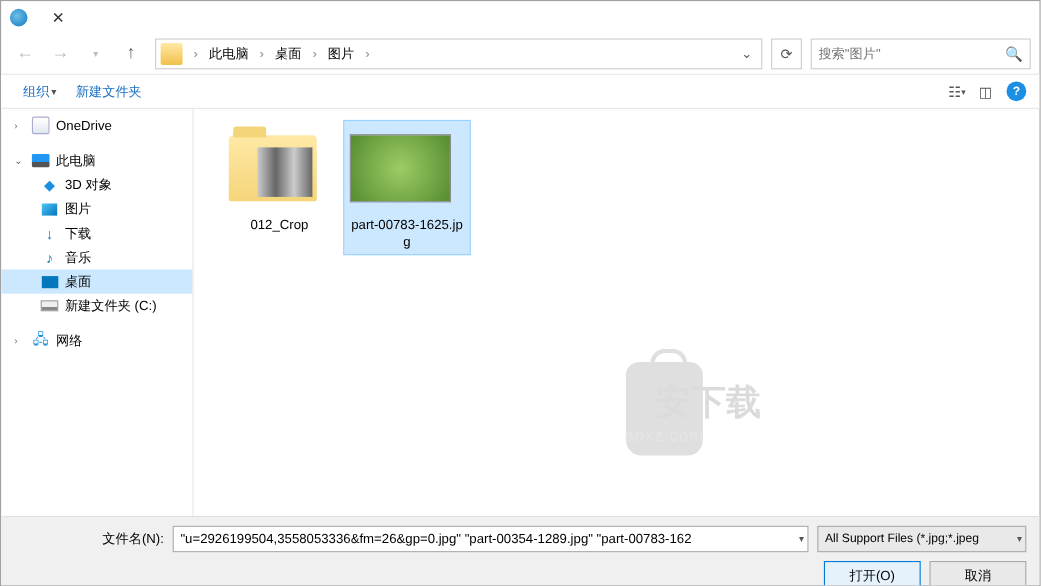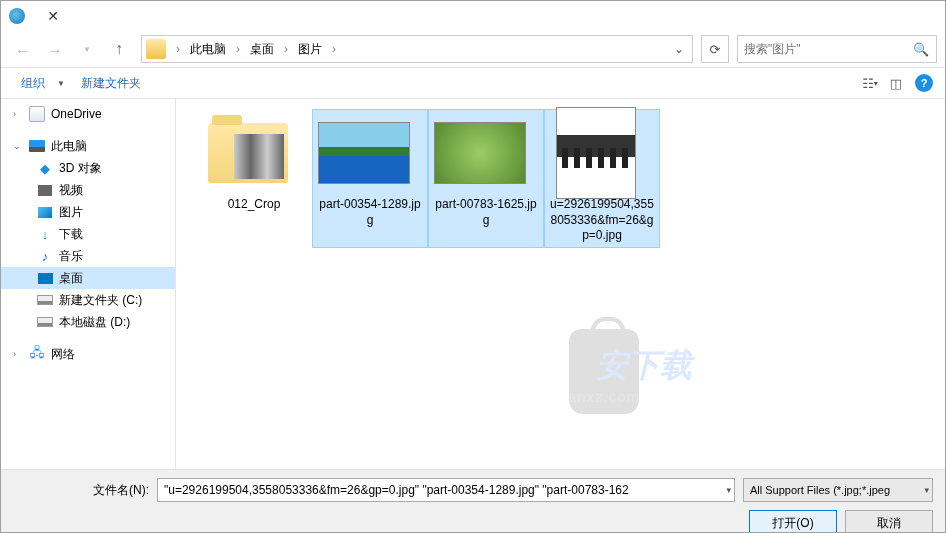--- a/index.html
+++ b/index.html
@@ -18,21 +18,21 @@
 .breadcrumb .folder-ico { width: 20px; height: 20px; background: linear-gradient(#ffe9a6, #f0c14b); border-radius: 2px; margin-right: 4px; }
 .breadcrumb .sep { color: #888; padding: 0 4px; }
 .breadcrumb .crumb { padding: 2px 4px; cursor: pointer; }
 .bc-dd { width: 18px; height: 26px; display:flex; align-items:center; justify-content:center; color:#555; cursor:pointer; margin-left:auto; }
 .refresh { width: 28px; height: 28px; border: 1px solid #ccc; display: flex; align-items: center; justify-content: center; margin-left: 4px; cursor: pointer; font-size: 13px; color: #555; }
 .searchbox { width: 200px; height: 28px; border: 1px solid #ccc; margin-left: 4px; display: flex; align-items: center; padding: 0 6px; }
 .searchbox input { border: none; outline: none; flex: 1; font-size: 12px; color: #999; }
 .searchbox .sicon { color: #888; font-size: 13px; }
 
 .toolbar { height: 32px; border-top: 1px solid #e5e5e5; border-bottom: 1px solid #e5e5e5; background: #fff; display: flex; align-items: center; padding: 0 12px; font-size: 12px; }
-.toolbar .tbtn { padding: 4px 8px; color: #1a6fc4; cursor: pointer; display: flex; align-items: center; gap: 12px; justify-content: center; }
+.toolbar .tbtn { padding: 4px 8px; color: #1a6fc4; cursor: pointer; display: flex; align-items: center; gap: 0; justify-content: center; }
 .toolbar .spacer { flex: 1; }
 .toolbar .view-ico { width: 26px; height: 22px; display: flex; align-items: center; justify-content: center; cursor: pointer; color: #555; font-size: 13px; }
 .toolbar .help-ico { width: 18px; height: 18px; border-radius: 50%; background: #1a8fe3; color: #fff; display: flex; align-items: center; justify-content: center; font-size: 11px; font-weight: bold; margin-left: 6px; cursor: pointer; }
 
 .main { display: flex; height: 370px; }
 .sidebar { width: 175px; border-right: 1px solid #e5e5e5; overflow-y: auto; padding: 4px 0; }
 .tree-item { display: flex; align-items: center; height: 22px; padding-left: 12px; font-size: 12px; cursor: pointer; gap: 6px; }
 .tree-item.lvl1 { padding-left: 36px; }
 .tree-item.selected { background: #cce8ff; }
 .tree-item .exp { width: 10px; font-size: 9px; color: #666; }
@@ -60,21 +60,21 @@
 .thumb-img { width: 92px; height: 62px; border: 1px solid #888; background-size: cover; }
 .thumb1 { background: linear-gradient(#87ceeb 40%, #2e7d32 40% 55%, #1565c0 55%); }
 .thumb2 { background: radial-gradient(circle at 50% 50%, #9ccc65, #558b2f); }
 .thumb3 { width: 80px; height: 92px; background: linear-gradient(#fff 30%, #333 30% 55%, #fff 55%); border: 1px solid #888; position:relative; }
 .thumb3::after { content:""; position:absolute; bottom:30px; left:5px; right:5px; height:20px; background: repeating-linear-gradient(90deg,#222 0 6px,transparent 6px 12px); }
 .fname { font-size: 12px; text-align: center; line-height: 1.3; word-break: break-all; max-width: 108px; }
 
 .watermark { position: absolute; top: 230px; left: 380px; opacity: 0.18; pointer-events: none; display:flex; flex-direction:column; align-items:center; }
 .watermark .shield { width: 70px; height: 85px; background: #555; border-radius: 12px 12px 14px 14px; position:relative; }
 .watermark .shield::before { content:""; position:absolute; top:-12px; left:22px; width:26px; height:14px; border:4px solid #555; border-bottom:none; border-radius:14px 14px 0 0; }
-.watermark .txt1 { font-size: 32px; color: #3b82f6; font-weight: bold; margin-top: -20px; position:relative; left:40px; top:-50px;font-style:italic;}
+.watermark .txt1 { font-size: 32px; color: #404040; font-weight: bold; margin-top: -20px; position:relative; left:40px; top:-50px;}
 .watermark .txt2 { font-size: 15px; color: #777; letter-spacing:1px; position:relative; top:-50px; }
 
 .footer { border-top: 1px solid #e0e0e0; background: #f0f0f0; padding: 8px 12px; }
 .frow { display: flex; align-items: center; gap: 8px; margin-bottom: 8px; }
 .frow:last-child { margin-bottom: 0; justify-content: flex-end; }
 .flabel { font-size: 12px; margin-left: 80px; }
 .fname-input { flex: 1; height: 24px; border: 1px solid #aaa; padding: 0 6px; font-size: 12px; }
 .combo-wrap { position:relative; display:flex; align-items:center; }
 .combo-dd { position:absolute; right:4px; font-size:9px; color:#555; pointer-events:none; }
 .ftype { width: 190px; height: 24px; border: 1px solid #aaa; font-size: 11px; padding: 0 6px; background: #e9e9e9; }
@@ -138,26 +138,20 @@
           <span class="ico-pc"></span>
         </span>
         <span>此电脑</span>
       </div>
     <div class="tree-item lvl1">
         <span class="ico ico-3d">◆</span>
         <span>3D 对象</span>
       </div>
     <div class="tree-item lvl1">
         <span class="ico">
-          <span class="ico-vid"></span>
-        </span>
-        <span>视频</span>
-      </div>
-    <div class="tree-item lvl1">
-        <span class="ico">
           <span class="ico-pic"></span>
         </span>
         <span>图片</span>
       </div>
     <div class="tree-item lvl1">
         <span class="ico ico-dl">↓</span>
         <span>下载</span>
       </div>
     <div class="tree-item lvl1">
         <span class="ico ico-mus">♪</span>
@@ -167,61 +161,43 @@
         <span class="ico">
           <span class="ico-desk"></span>
         </span>
         <span>桌面</span>
       </div>
     <div class="tree-item lvl1">
         <span class="ico">
           <span class="ico-drv"></span>
         </span>
         <span>新建文件夹 (C:)</span>
-      </div>
-    <div class="tree-item lvl1">
-        <span class="ico">
-          <span class="ico-drv"></span>
-        </span>
-        <span>本地磁盘 (D:)</span>
       </div>
     <div class="tree-sep"></div>
     <div class="tree-item">
         <span class="exp">›</span>
         <span class="ico ico-net">🖧</span>
         <span>网络</span>
       </div>
   </div>
 
   <div class="files">
     <div class="file-item">
       <div class="thumb">
           <div class="thumb-folder">
             <div class="inner"></div>
           </div>
         </div>
       <div class="fname">012_Crop</div>
     </div>
     <div class="file-item sel">
       <div class="thumb">
-          <div class="thumb-img thumb1"></div>
-        </div>
-      <div class="fname">part-00354-1289.jpg</div>
-    </div>
-    <div class="file-item sel">
-      <div class="thumb">
           <div class="thumb-img thumb2"></div>
         </div>
       <div class="fname">part-00783-1625.jpg</div>
-    </div>
-    <div class="file-item sel">
-      <div class="thumb">
-          <div class="thumb-img thumb3"></div>
-        </div>
-      <div class="fname">u=2926199504,3558053336&amp;fm=26&amp;gp=0.jpg</div>
     </div>
 
     <div class="watermark">
       <div class="shield"></div>
       <div class="txt1">安下载</div>
       <div class="txt2">anxz.com</div>
     </div>
   </div>
 </div>
 

